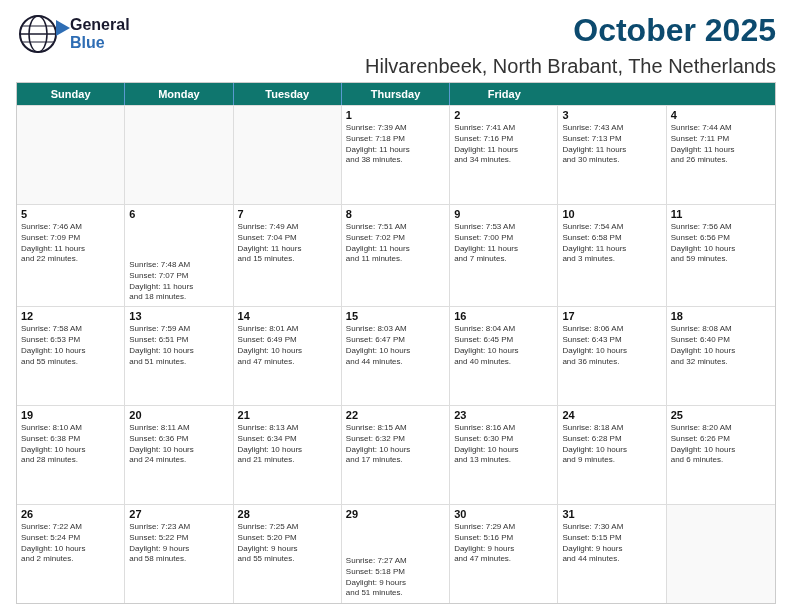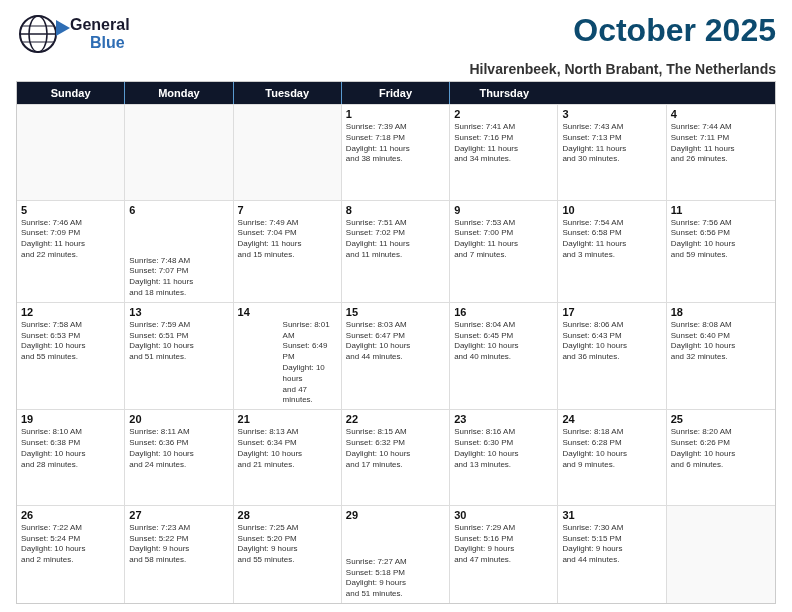--- a/index.html
+++ b/index.html
@@ -29,35 +29,34 @@
     }
     .title-block {
       text-align: right;
     }
     .main-title {
       font-size: 32px;
       font-weight: bold;
       color: #0c4a6e;
     }
     .subtitle {
-      font-size: 14px;
+      font-size: 20px;
       color: #333;
-      margin-top: 12px;
-      font-weight: bold;
+      margin-top: 6px;
     }
     .calendar {
       flex: 1;
       display: flex;
       flex-direction: column;
       border: 1px solid #ccc;
     }
     .cal-header-row {
       display: grid;
       grid-template-columns: repeat(7, 1fr);
-      background: #0f172a;
+      background: #0f766e;
     }
     .cal-header-cell {
       color: #fff;
       font-size: 11px;
       font-weight: bold;
       text-align: center;
       padding: 5px 2px;
       border-right: 1px solid #5a9ad0;
     }
     .cal-header-cell:last-child { border-right: none; }
@@ -110,38 +109,38 @@
             <ellipse cx="22" cy="22" rx="9" ry="18" fill="none" stroke="#1a1a2e" stroke-width="1.5"></ellipse>
             <line x1="4" y1="22" x2="40" y2="22" stroke="#1a1a2e" stroke-width="1.5"></line>
             <line x1="6" y1="14" x2="38" y2="14" stroke="#1a1a2e" stroke-width="1"></line>
             <line x1="6" y1="30" x2="38" y2="30" stroke="#1a1a2e" stroke-width="1"></line>
 
             <polygon points="40,8 40,24 54,16" fill="#2e6db4"></polygon>
           </svg>
         </div>
         <div style="margin-left:-4px;">
           <div style="font-size:16px;font-weight:bold;color:#1a1a2e;line-height:1.1;">General</div>
-          <div style="font-size:16px;font-weight:bold;color:#2e6db4;line-height:1.1;margin-left:20px;">Blue</div>
+          <div style="font-size:16px;font-weight:bold;color:#2e6db4;line-height:1.1;">Blue</div>
         </div>
       </div>
     </div>
 
     <div class="title-block">
       <div class="main-title">October 2025</div>
       <div class="subtitle">Hilvarenbeek, North Brabant, The Netherlands</div>
     </div>
   </div>
 
   <div class="calendar">
     <div class="cal-header-row" id="cal-header">
         <div class="cal-header-cell">Sunday</div>
         <div class="cal-header-cell">Monday</div>
         <div class="cal-header-cell">Tuesday</div>
+        <div class="cal-header-cell">Thursday</div>
         <div class="cal-header-cell">Friday</div>
-        <div class="cal-header-cell">Thursday</div>
       </div>
     <div class="cal-body" id="cal-body">
         <div class="cal-row">
           <div class="cal-cell empty"></div>
           <div class="cal-cell empty"></div>
           <div class="cal-cell empty"></div>
           <div class="cal-cell">
             <div class="day-number">1</div>
             <div class="cell-info" style="white-space: pre-line;">Sunrise: 7:39 AM
 Sunset: 7:18 PM
@@ -231,21 +230,21 @@
           </div>
           <div class="cal-cell">
             <div class="day-number">13</div>
             <div class="cell-info" style="white-space: pre-line;">Sunrise: 7:59 AM
 Sunset: 6:51 PM
 Daylight: 10 hours
 and 51 minutes.</div>
           </div>
           <div class="cal-cell">
             <div class="day-number">14</div>
-            <div class="cell-info" style="white-space: pre-line; margin-left: 45px;">Sunrise: 8:01 AM
+            <div class="cell-info" style="white-space: pre-line;">Sunrise: 8:01 AM
 Sunset: 6:49 PM
 Daylight: 10 hours
 and 47 minutes.</div>
           </div>
           <div class="cal-cell">
             <div class="day-number">15</div>
             <div class="cell-info" style="white-space: pre-line;">Sunrise: 8:03 AM
 Sunset: 6:47 PM
 Daylight: 10 hours
 and 44 minutes.</div>

